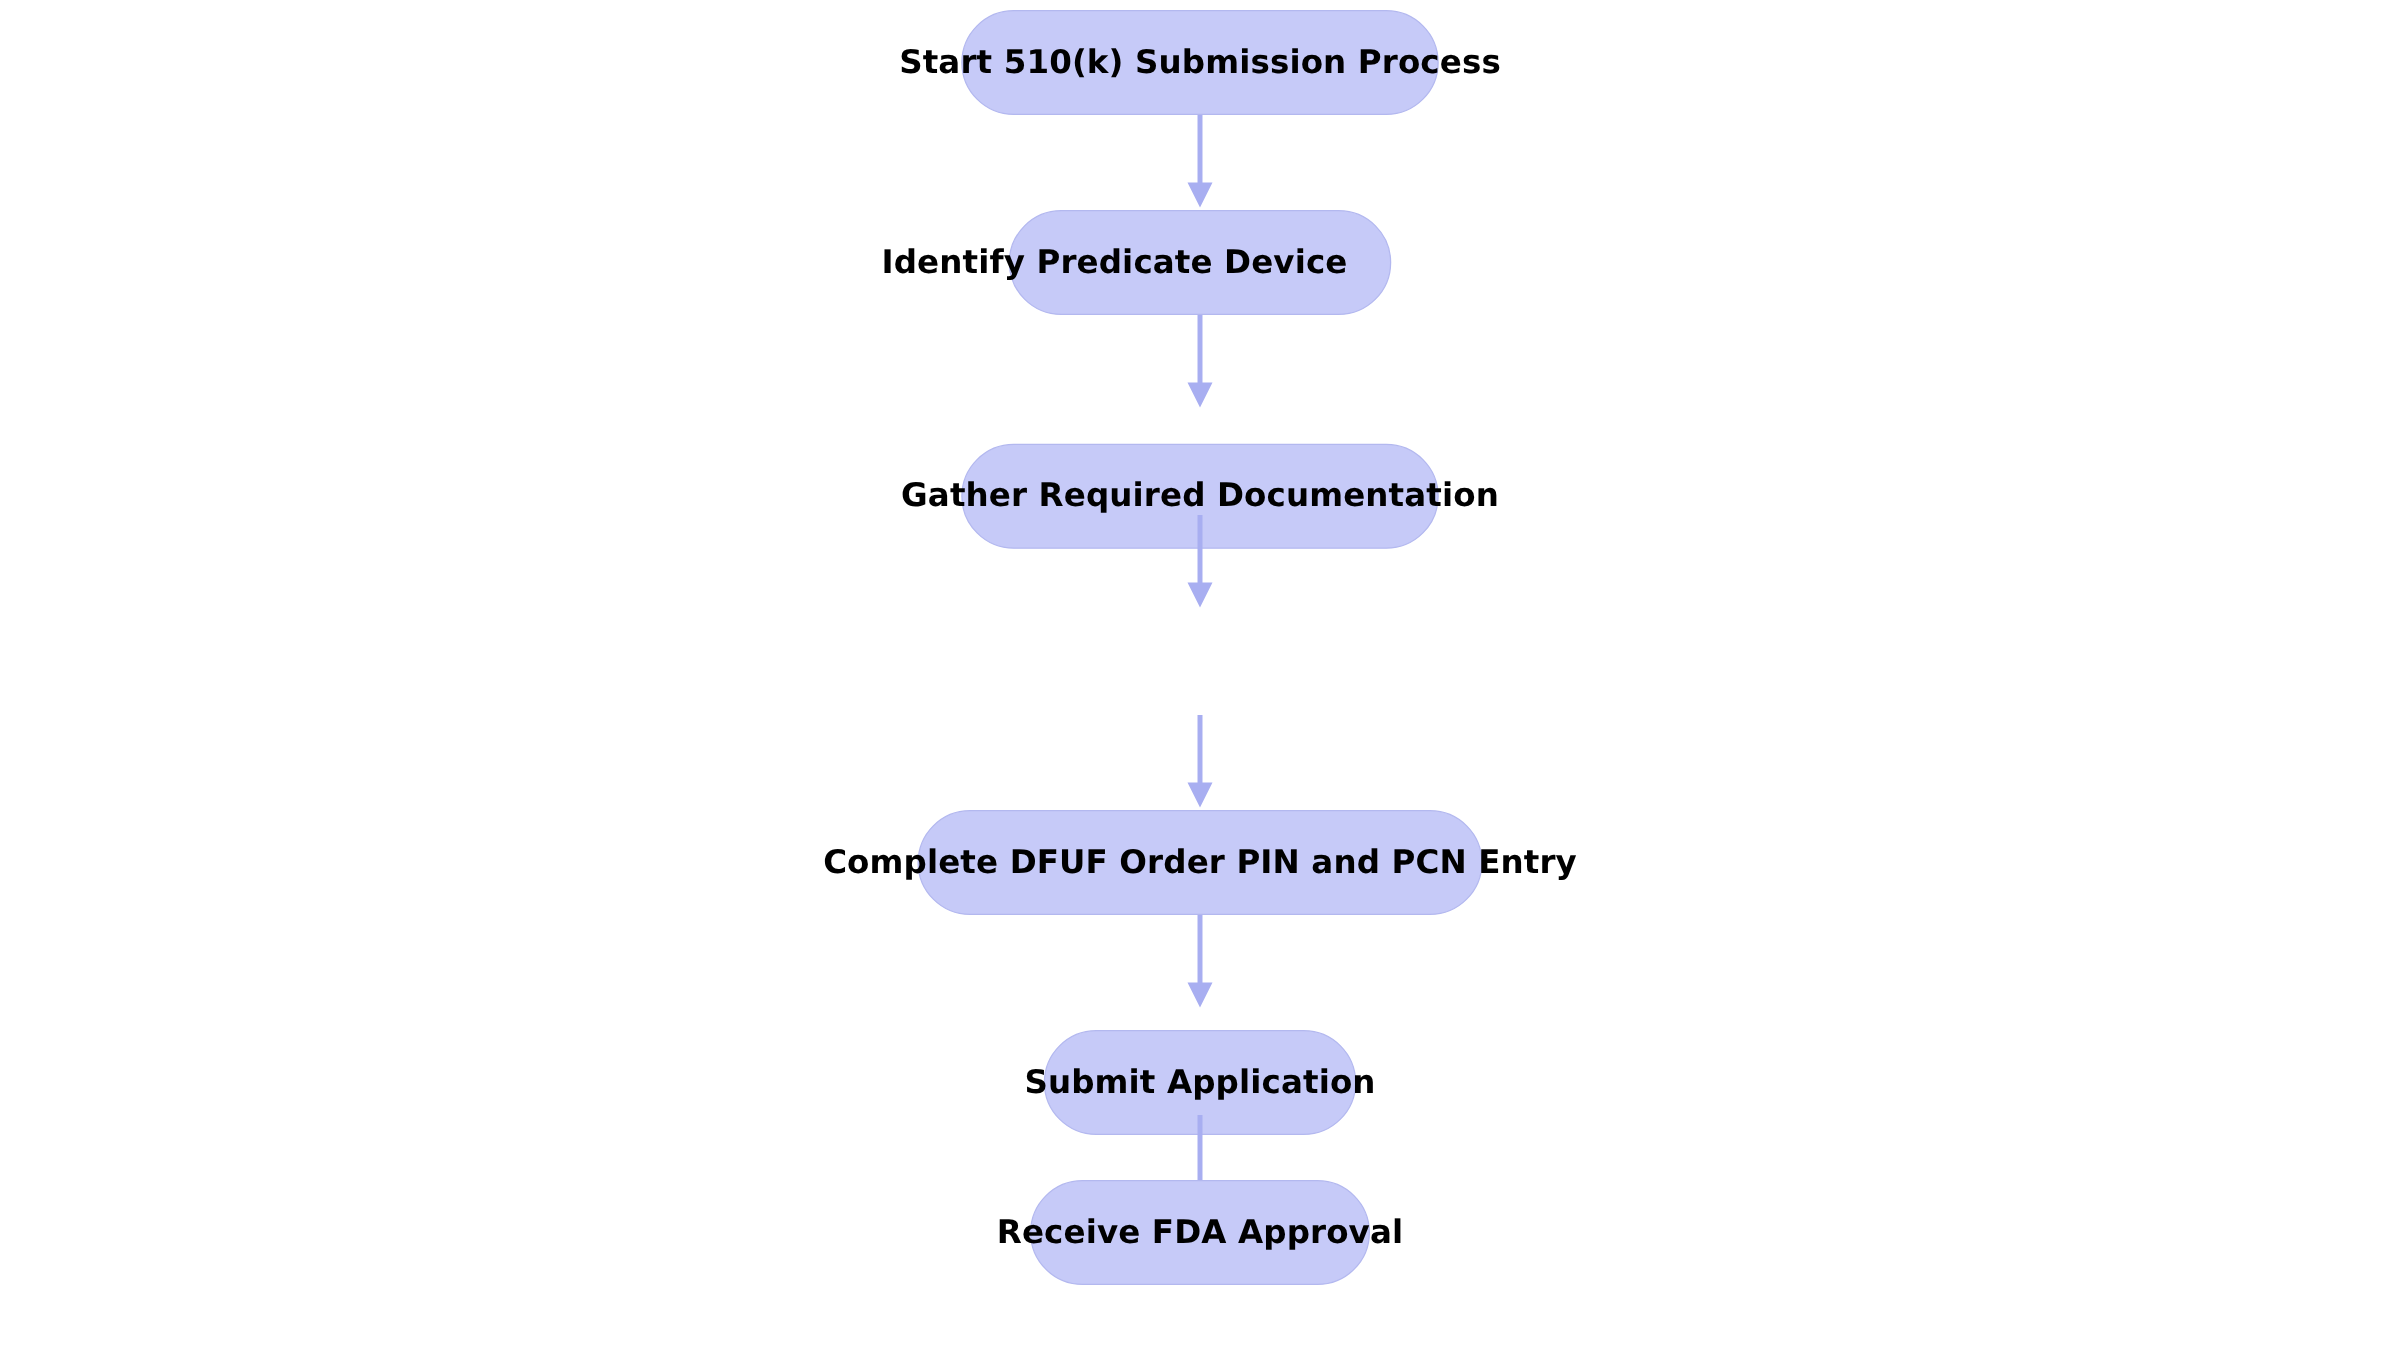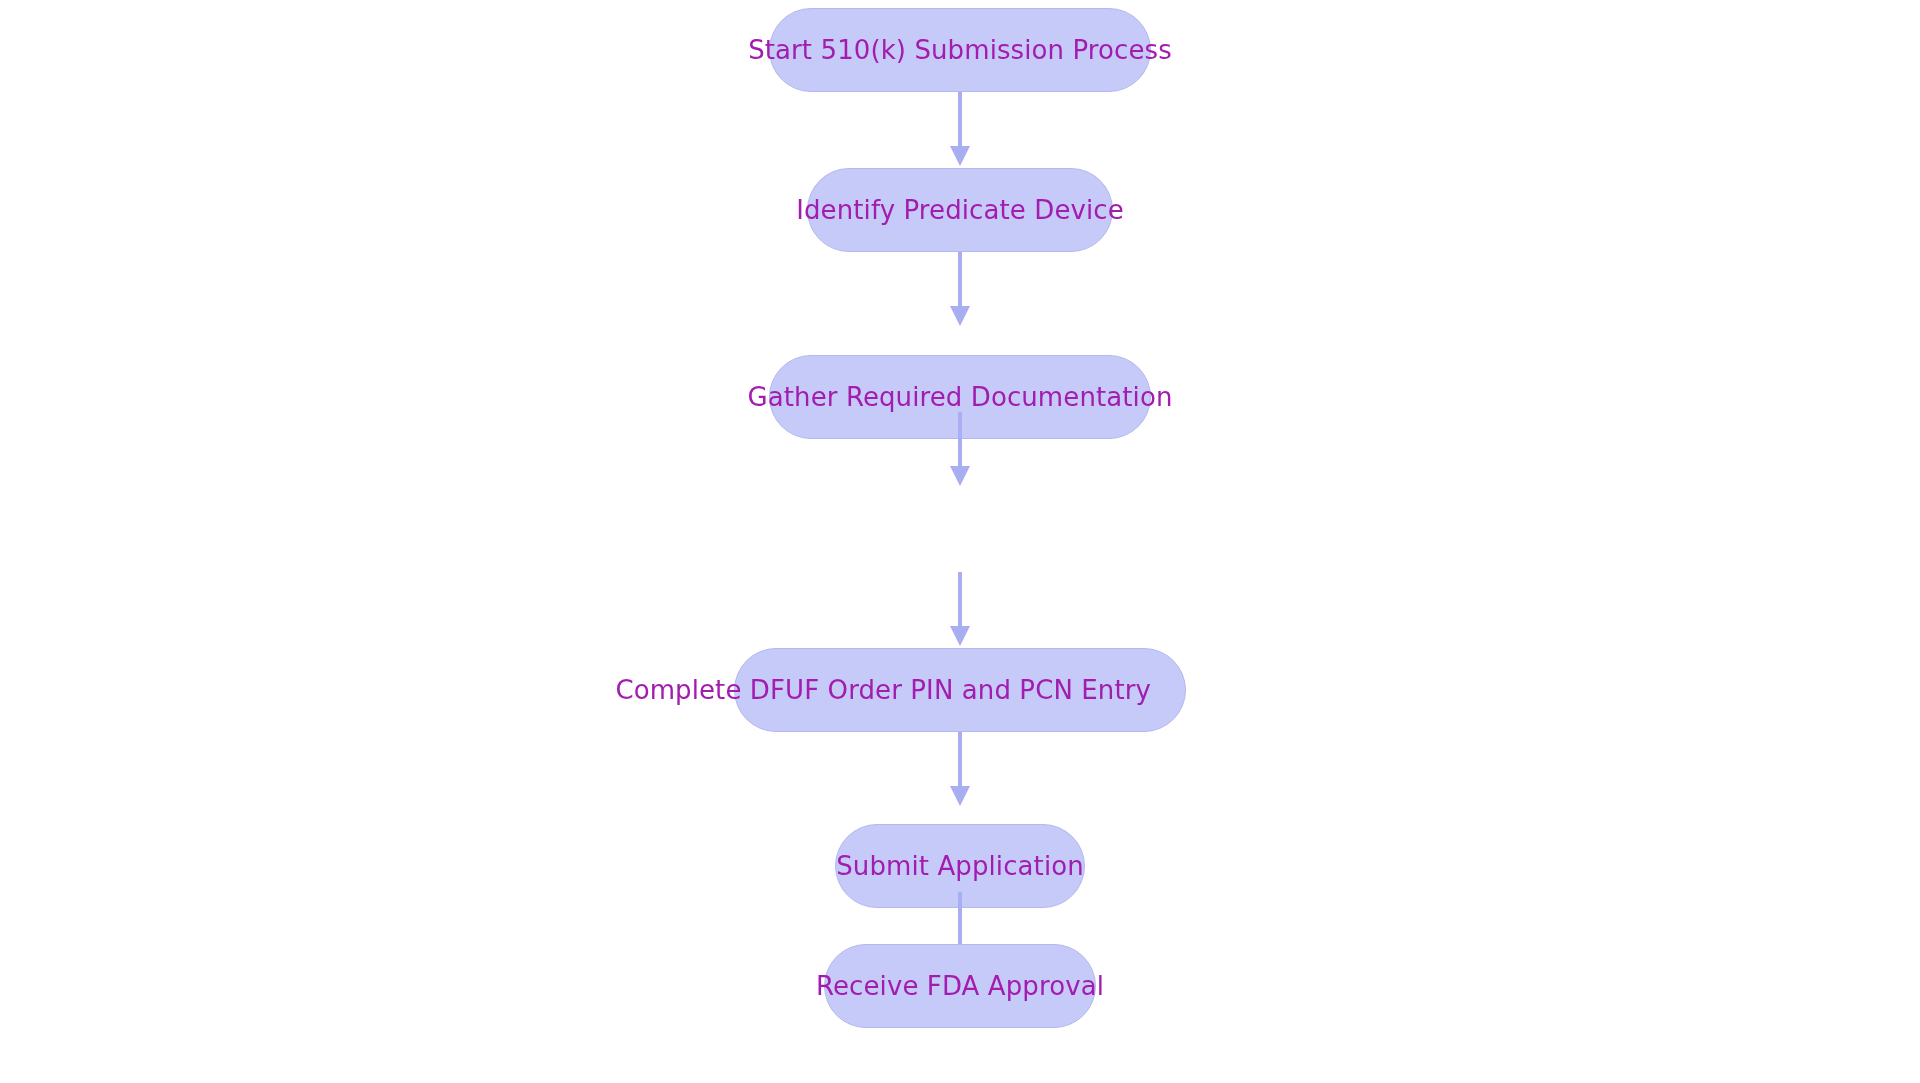--- a/index.html
+++ b/index.html
@@ -35,32 +35,32 @@
     background: #c6caf8;
     border: 1px solid #b3b8ef;
     border-radius: 42px;
     padding: 0 34px;
     white-space: nowrap;
   }
 
   .flow-node-label {
     font-size: 26px;
     line-height: 1;
-    color: #a21caf;
+    color: #000000;
     letter-spacing: 0.1px;
-    font-weight: 400;
+    font-weight: 700;
     white-space: nowrap;
   }
 
   
   .n0 { top: 8px;    }
-  .n1 { top: 168px;  }
+  .n1 { top: 168px; justify-content: flex-end;  }
   .n2 { top: 328px; margin-top: 27px;  }
   .n3 { top: 488px;  }
-  .n4 { top: 648px; justify-content: flex-end;  }
+  .n4 { top: 648px;  }
   .n5 { top: 808px;  }
   .n6 { top: 944px;  }
 
   
   .flow-connector {
     position: absolute;
     left: 50%;
     transform: translateX(-50%);
     width: 26px;
     height: 76px;

